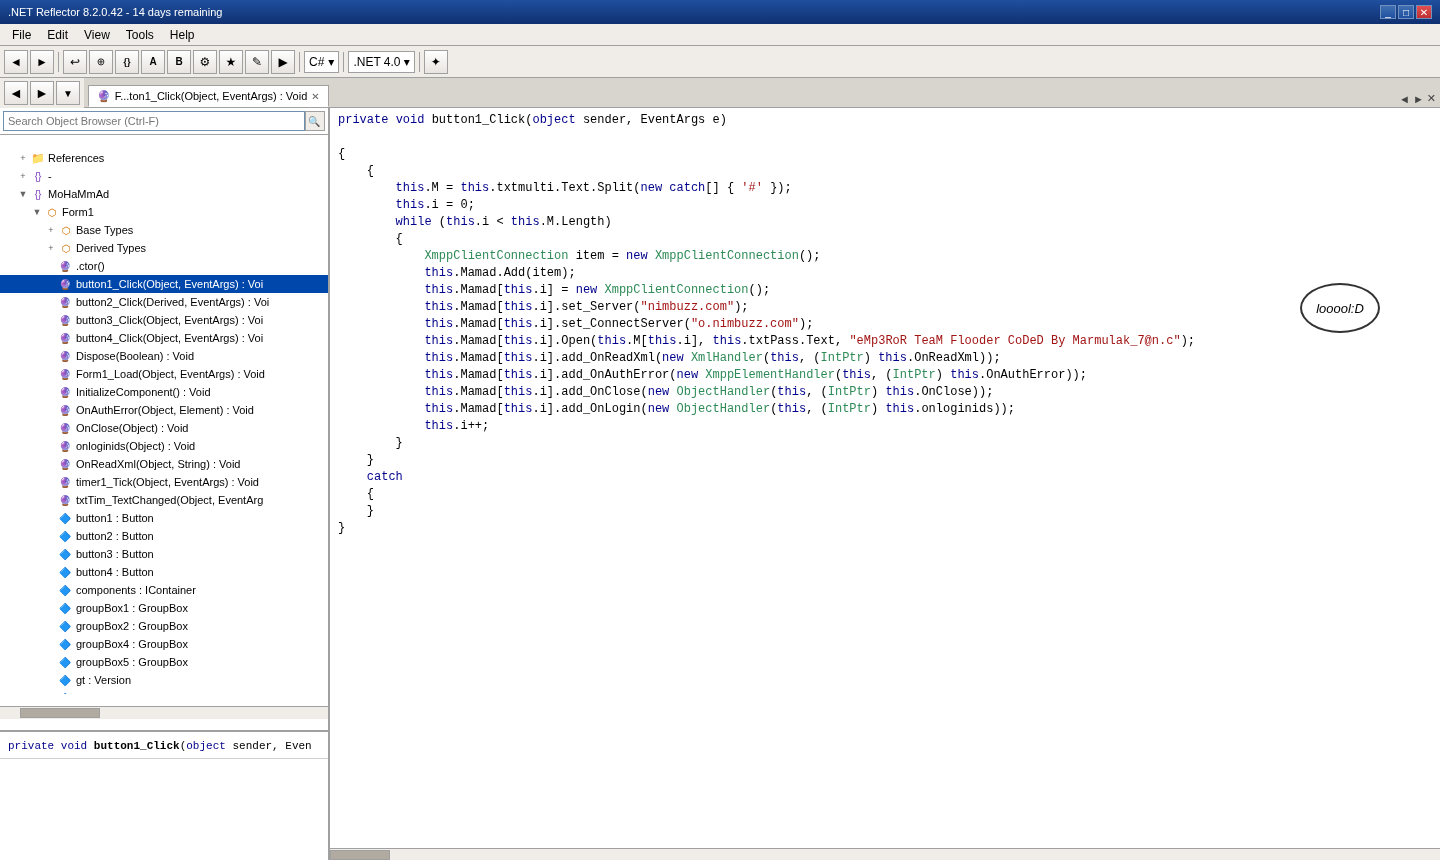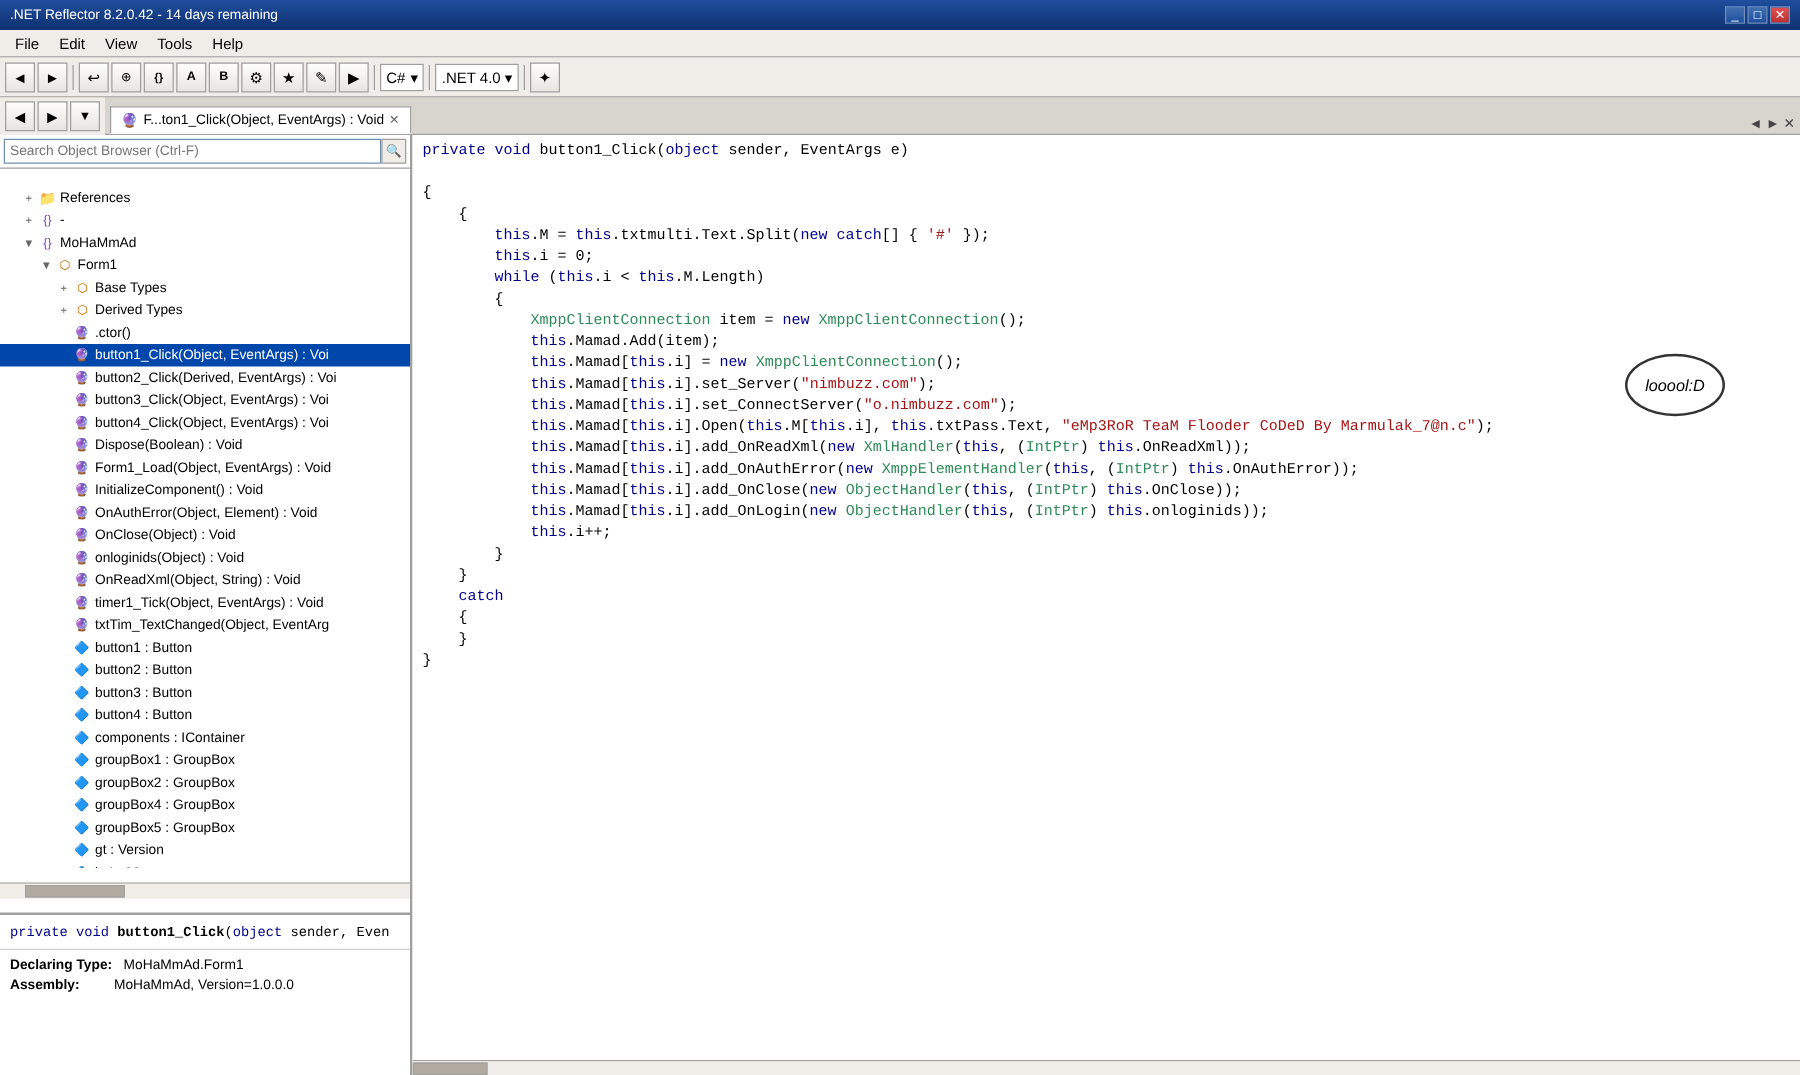--- a/index.html
+++ b/index.html
@@ -534,30 +534,20 @@
       <div class="h-scroll-track">
         <div class="h-scroll-thumb"></div>
       </div>
     </div>
 
     <div class="left-panel-bottom">
       <div style="padding: 6px 8px; border-bottom: 1px solid #d0d0d0;">
         <span style="font-family:'Courier New',monospace; font-size:11px;">
           <span class="kw">private void</span> <strong>button1_Click</strong>(<span class="kw">object</span> sender, Even
         </span>
-      </div>
-      <div style="padding: 6px 8px; font-size:11px;">
-        <div>
-          <strong>Declaring Type:</strong>&nbsp;&nbsp;
-          <span>MoHaMmAd.Form1</span>
-        </div>
-        <div style="margin-top:4px;">
-          <strong>Assembly:</strong>&nbsp;&nbsp;&nbsp;&nbsp;&nbsp;&nbsp;&nbsp;&nbsp;
-          <span>MoHaMmAd, Version=1.0.0.0</span>
-        </div>
       </div>
     </div>
   </div>
 
   <div class="right-panel">
     <div class="code-area">
 
       <div class="code-line">
         <span class="kw">private</span>&nbsp;<span class="kw">void</span>&nbsp;<span style="color:#000;">button1_Click</span>(<span class="kw">object</span>&nbsp;sender,&nbsp;EventArgs&nbsp;e)
       </div>

